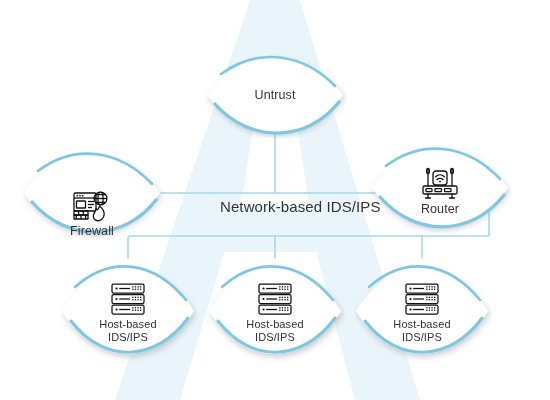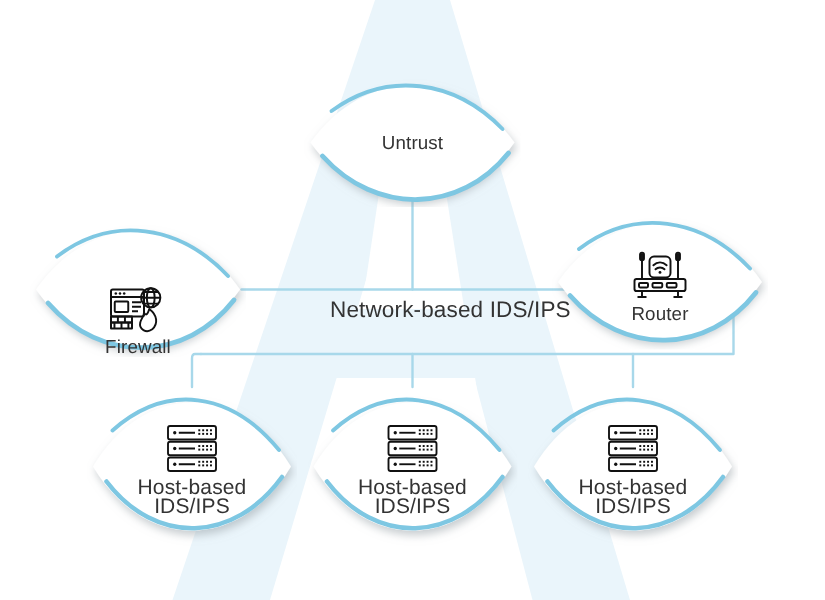--- a/index.html
+++ b/index.html
@@ -24,21 +24,21 @@
   .node .lens{position:absolute;left:0;top:0;}
   .node .content{
     position:absolute;left:0;top:0;width:100%;height:100%;
     display:flex;flex-direction:column;align-items:center;justify-content:center;
     box-sizing:border-box;
   }
   .node .ico{display:block;line-height:0;margin-bottom:2px;}
   .node .lbl{
     color:#333333;
     text-align:center;
-    font-size:14px;
+    font-size:11px;
     line-height:13px;
     letter-spacing:.1px;
     white-space:pre-line;
   }
   .node.big .lbl{font-size:12.5px;}
 
   .edge-label{
     position:absolute;
     color:#333333;
     font-size:15px;

